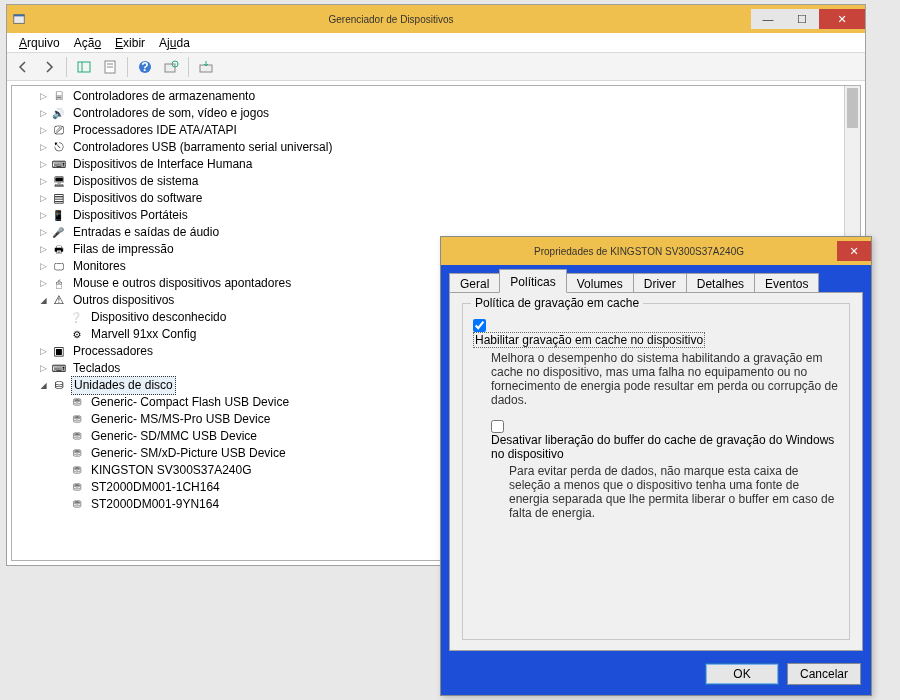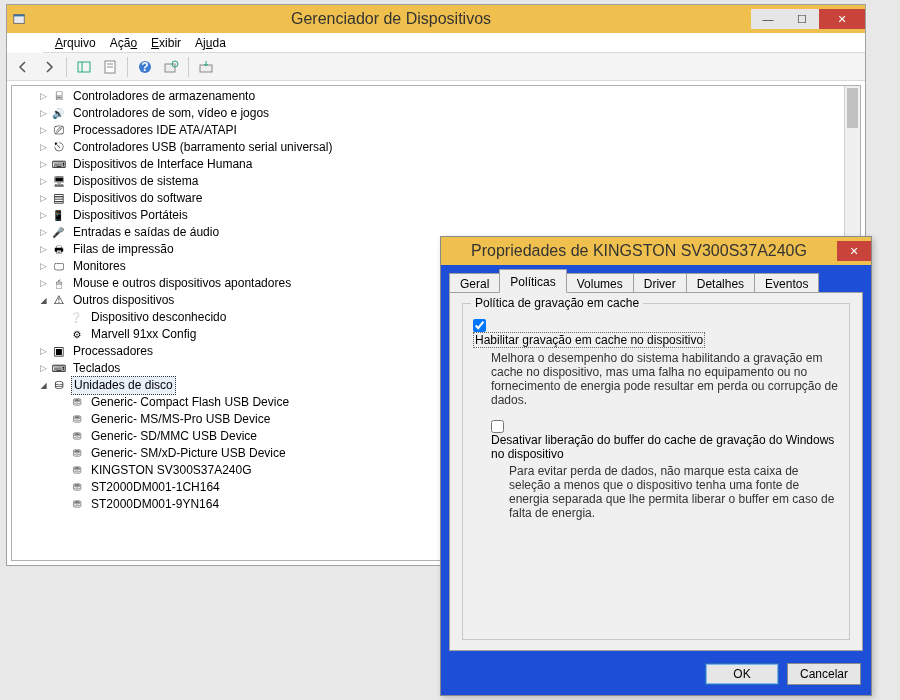--- a/index.html
+++ b/index.html
@@ -7,30 +7,30 @@
 
 
 .win-main {
   position: absolute; left: 6px; top: 4px; width: 860px; height: 562px;
   background: #fff; border: 1px solid #a0a0a0;
 }
 .titlebar {
   height: 28px; background: #f0c04e; display: flex; align-items: center;
   position: relative; color: #333;
 }
-.titlebar .title { flex: 1; text-align: center; font-size: 16px; }
+.titlebar .title { flex: 1; text-align: center; font-size: 10px; }
 .titlebar .sys-icon { width: 24px; display: flex; align-items: center; justify-content: center; }
 .winbtns { display: flex; height: 20px; }
 .winbtn { width: 34px; height: 20px; display: flex; align-items: center; justify-content: center; font-size: 11px; color: #333; }
 .winbtn.close { background: #c8443b; color: #fff; width: 46px; }
 .winbtn.min, .winbtn.max { background: #e6e6e6; }
 
 .menubar {
   height: 20px; background: #fff; border-bottom: 1px solid #d9d9d9;
-  display: flex; align-items: center; padding: 0 6px; gap: 2px; margin-left: 36px;
+  display: flex; align-items: center; padding: 0 6px; gap: 2px;
 }
 .menuitem { padding: 2px 6px; }
 .menuitem u { text-decoration: underline; }
 
 .toolbar {
   height: 28px; background: #f4f4f4; border-bottom: 1px solid #d9d9d9;
   display: flex; align-items: center; padding: 0 4px; gap: 2px;
 }
 .toolbtn {
   width: 24px; height: 24px; display: flex; align-items: center; justify-content: center;

